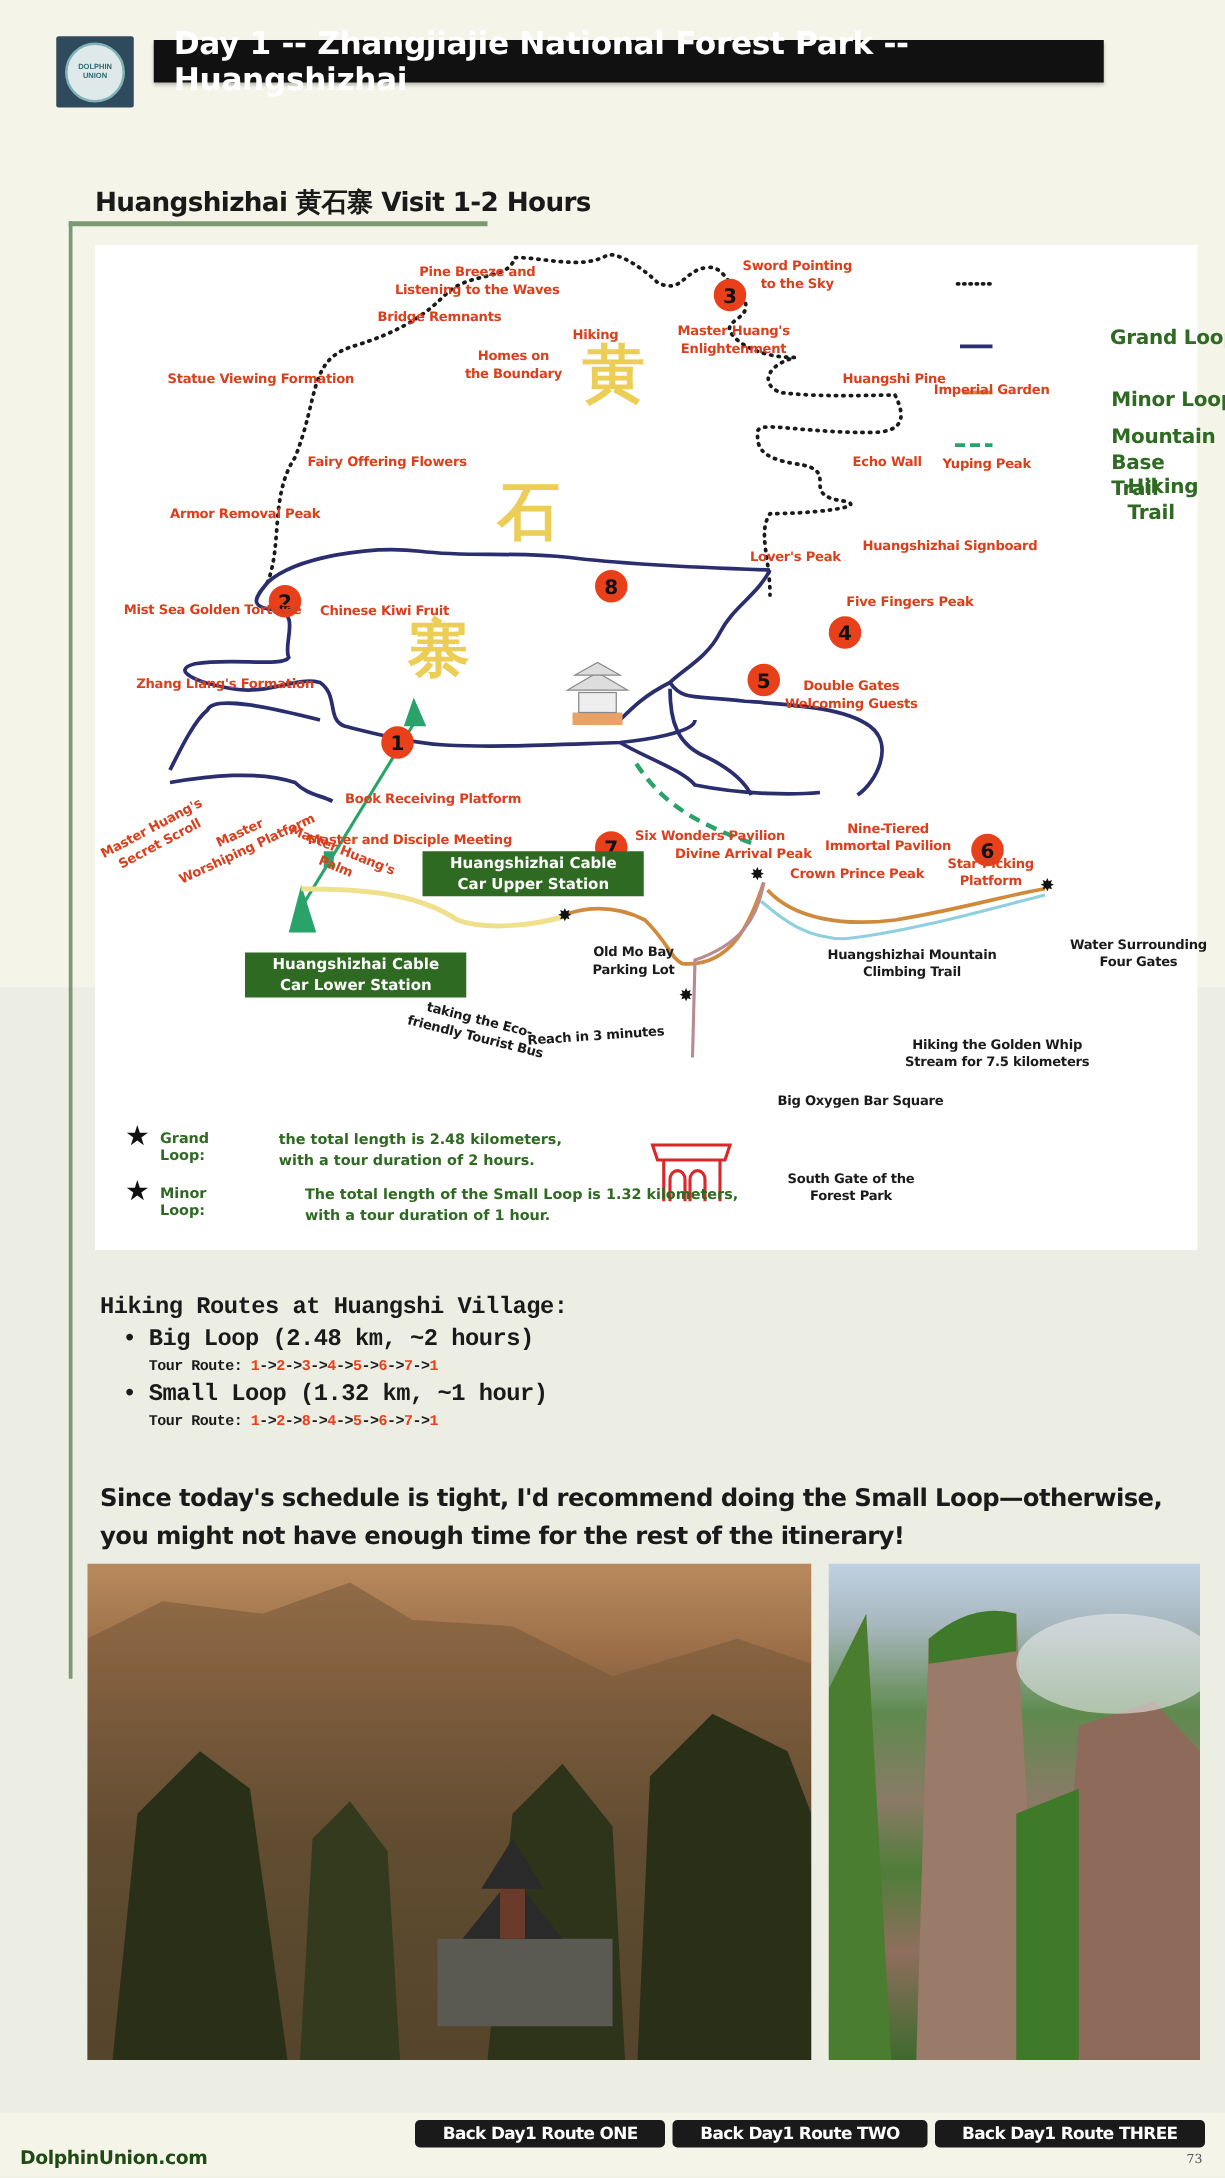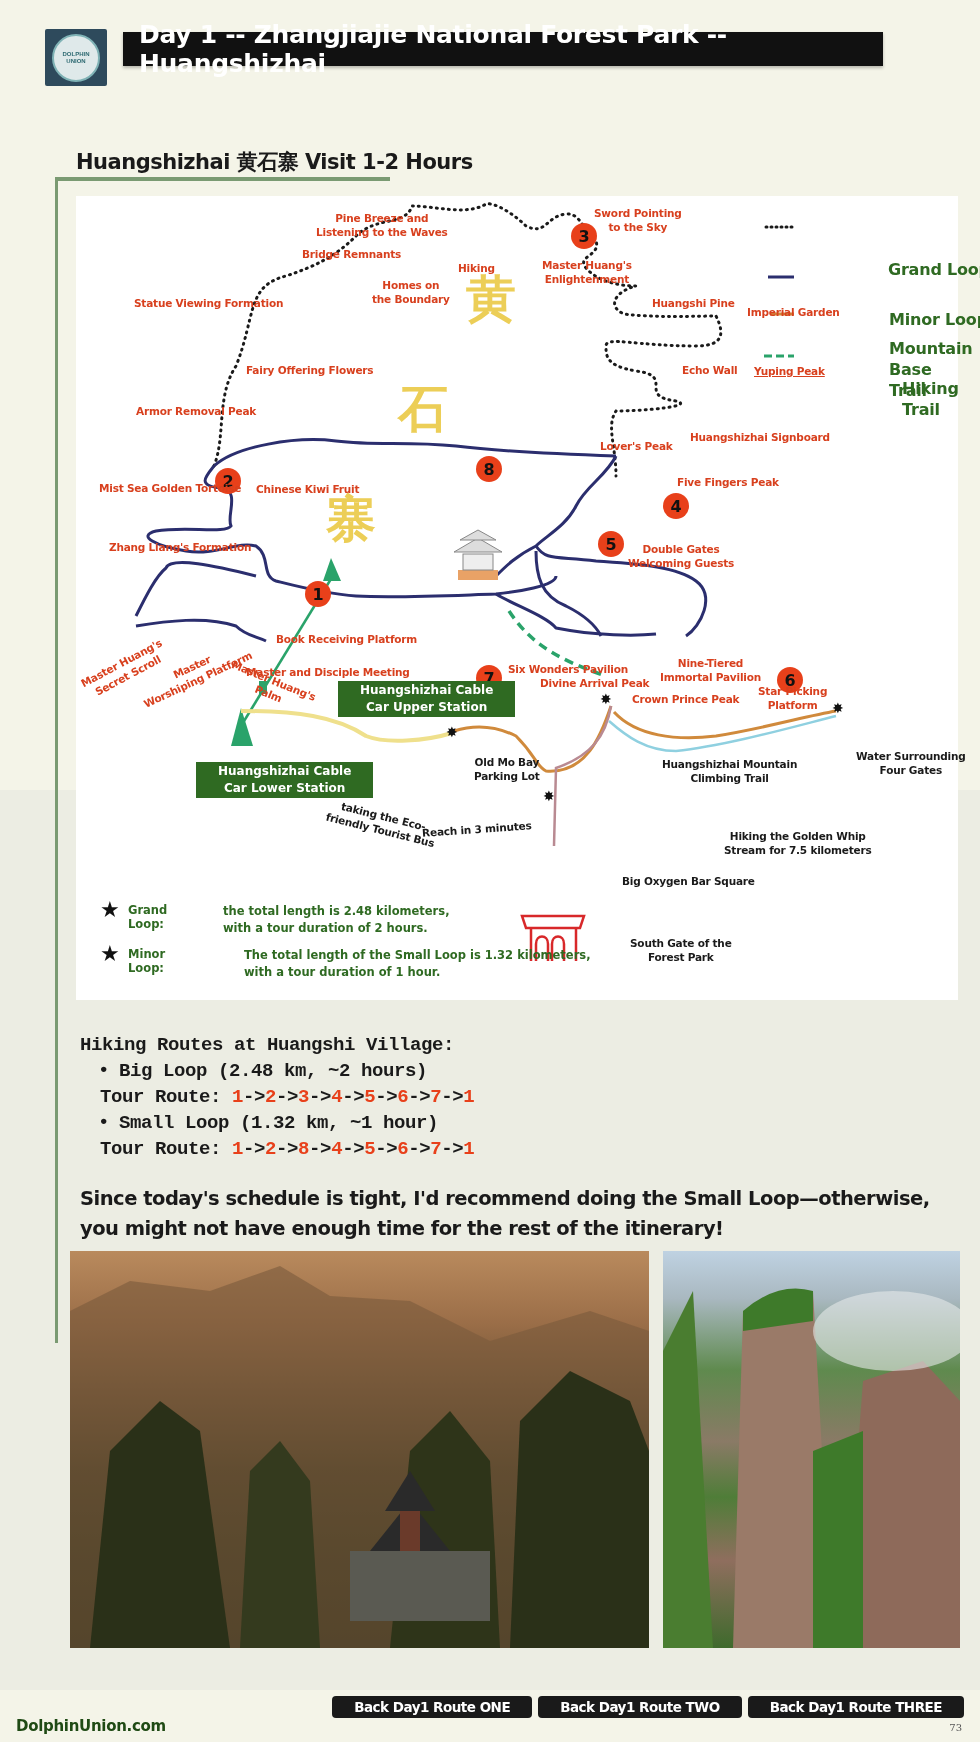--- a/index.html
+++ b/index.html
@@ -21,21 +21,21 @@
   .station { position: absolute; background: #2f6a22; color: #fff; font-weight: bold; font-size: 12px; text-align: center; line-height: 1.4; padding: 1px 22px; font-family: "DejaVu Sans", sans-serif; }
   .cn { position: absolute; color: #e9c63a; font-size: 50px; font-weight: bold; opacity: 0.85; }
   .note { position: absolute; left: 30px; font-size: 11.5px; font-weight: bold; color: #2f6a22; font-family: "DejaVu Sans", sans-serif; }
   .note .star { position: absolute; left: -6px; top: 0; font-size: 22px; color: #111; line-height: 1; }
   .note .k { position: absolute; left: 22px; top: 4px; }
   .note .v { position: absolute; left: 117px; top: 4px; line-height: 1.5; white-space: nowrap; }
   .routes { position: absolute; left: 80px; top: 1034px; font-family: Liberation Mono, monospace; font-weight: bold; color: #1a1a1a; }
   .routes .h { font-size: 19px; letter-spacing: -0.4px; }
   .routes .b { font-size: 19px; margin-left: 18px; margin-top: 4px; letter-spacing: -0.4px; }
   .routes .b:before { content: "•"; margin-right: 10px; }
-  .routes .tr { font-size: 19px; margin-left: 20px; margin-top: 4px; letter-spacing: -0.4px; }
+  .routes .tr { font-size: 12px; margin-left: 39px; margin-top: 4px; letter-spacing: -0.4px; }
   .routes .tr .r { color: #e8401a; }
   .routes .tr .a { color: #1a1a1a; }
   .recommend { position: absolute; left: 80px; top: 1184px; width: 880px; font-family: "DejaVu Sans", sans-serif; font-weight: bold; font-size: 19.5px; line-height: 30px; color: #1a1a1a; letter-spacing: -0.5px; }
   .photo1 { position: absolute; left: 70px; top: 1251px; width: 579px; height: 397px; background: linear-gradient(180deg, #b98a5d 0%, #9b6e48 18%, #6e5436 35%, #3f3a22 55%, #2c301a 75%, #1f2614 100%); overflow: hidden; }
   .photo2 { position: absolute; left: 663px; top: 1251px; width: 297px; height: 397px; background: linear-gradient(180deg, #bfd2e2 0%, #a9b8c0 12%, #5f8a4e 30%, #8a7a66 48%, #4f7d38 62%, #8f6e5e 78%, #3e6a2c 100%); overflow: hidden; }
   .footer-btns { position: absolute; top: 1696px; right: 16px; display: flex; gap: 6px; }
   .footer-btns .btn { background: #1a1a1a; color: #fff; font-weight: bold; font-size: 13.5px; padding: 3px 22px; border-radius: 4px; font-family: "DejaVu Sans", sans-serif; letter-spacing: -0.5px; }
   .site { position: absolute; left: 16px; top: 1717px; color: #1f4a14; font-weight: bold; font-size: 15px; font-family: "DejaVu Sans", sans-serif; letter-spacing: -0.3px; }
   .pagenum { position: absolute; right: 18px; top: 1722px; font-size: 10px; color: #555; font-family: "DejaVu Serif", serif; }
 </style>
@@ -131,25 +131,25 @@
 Listening to the Waves</div>
   <div class="lbl" style="left:518px;top:11px;white-space:pre;">Sword Pointing
 to the Sky</div>
   <div class="lbl" style="left:226px;top:52px;">Bridge Remnants</div>
   <div class="lbl" style="left:382px;top:66px;">Hiking</div>
   <div class="lbl" style="left:466px;top:63px;white-space:pre;">Master Huang's
 Enlightenment</div>
   <div class="lbl" style="left:296px;top:83px;white-space:pre;">Homes on
 the Boundary</div>
   <div class="lbl" style="left:58px;top:101px;">Statue Viewing Formation</div>
-  <div class="lbl" style="left:576px;top:101px;">Huangshi Pine</div>
+  <div class="lbl" style="left:598px;top:101px;">Huangshi Pine</div>
   <div class="lbl" style="left:671px;top:110px;">Imperial Garden</div>
   <div class="lbl" style="left:170px;top:168px;">Fairy Offering Flowers</div>
   <div class="lbl" style="left:606px;top:168px;">Echo Wall</div>
-  <div class="lbl" style="left:678px;top:169px;text-decoration:underline;">Yuping Peak</div>
+  <div class="lbl" style="left:678px;top:169px;">Yuping Peak</div>
   <div class="lbl" style="left:60px;top:209px;">Armor Removal Peak</div>
   <div class="lbl" style="left:614px;top:235px;">Huangshizhai Signboard</div>
   <div class="lbl" style="left:524px;top:244px;">Lover's Peak</div>
   <div class="lbl" style="left:23px;top:286px;">Mist Sea Golden Tortoise</div>
   <div class="lbl" style="left:180px;top:287px;">Chinese Kiwi Fruit</div>
   <div class="lbl" style="left:601px;top:280px;">Five Fingers Peak</div>
   <div class="lbl" style="left:33px;top:345px;">Zhang Liang's Formation</div>
   <div class="lbl" style="left:552px;top:347px;white-space:pre;">Double Gates
 Welcoming Guests</div>
   <div class="lbl" style="left:200px;top:437px;">Book Receiving Platform</div>

